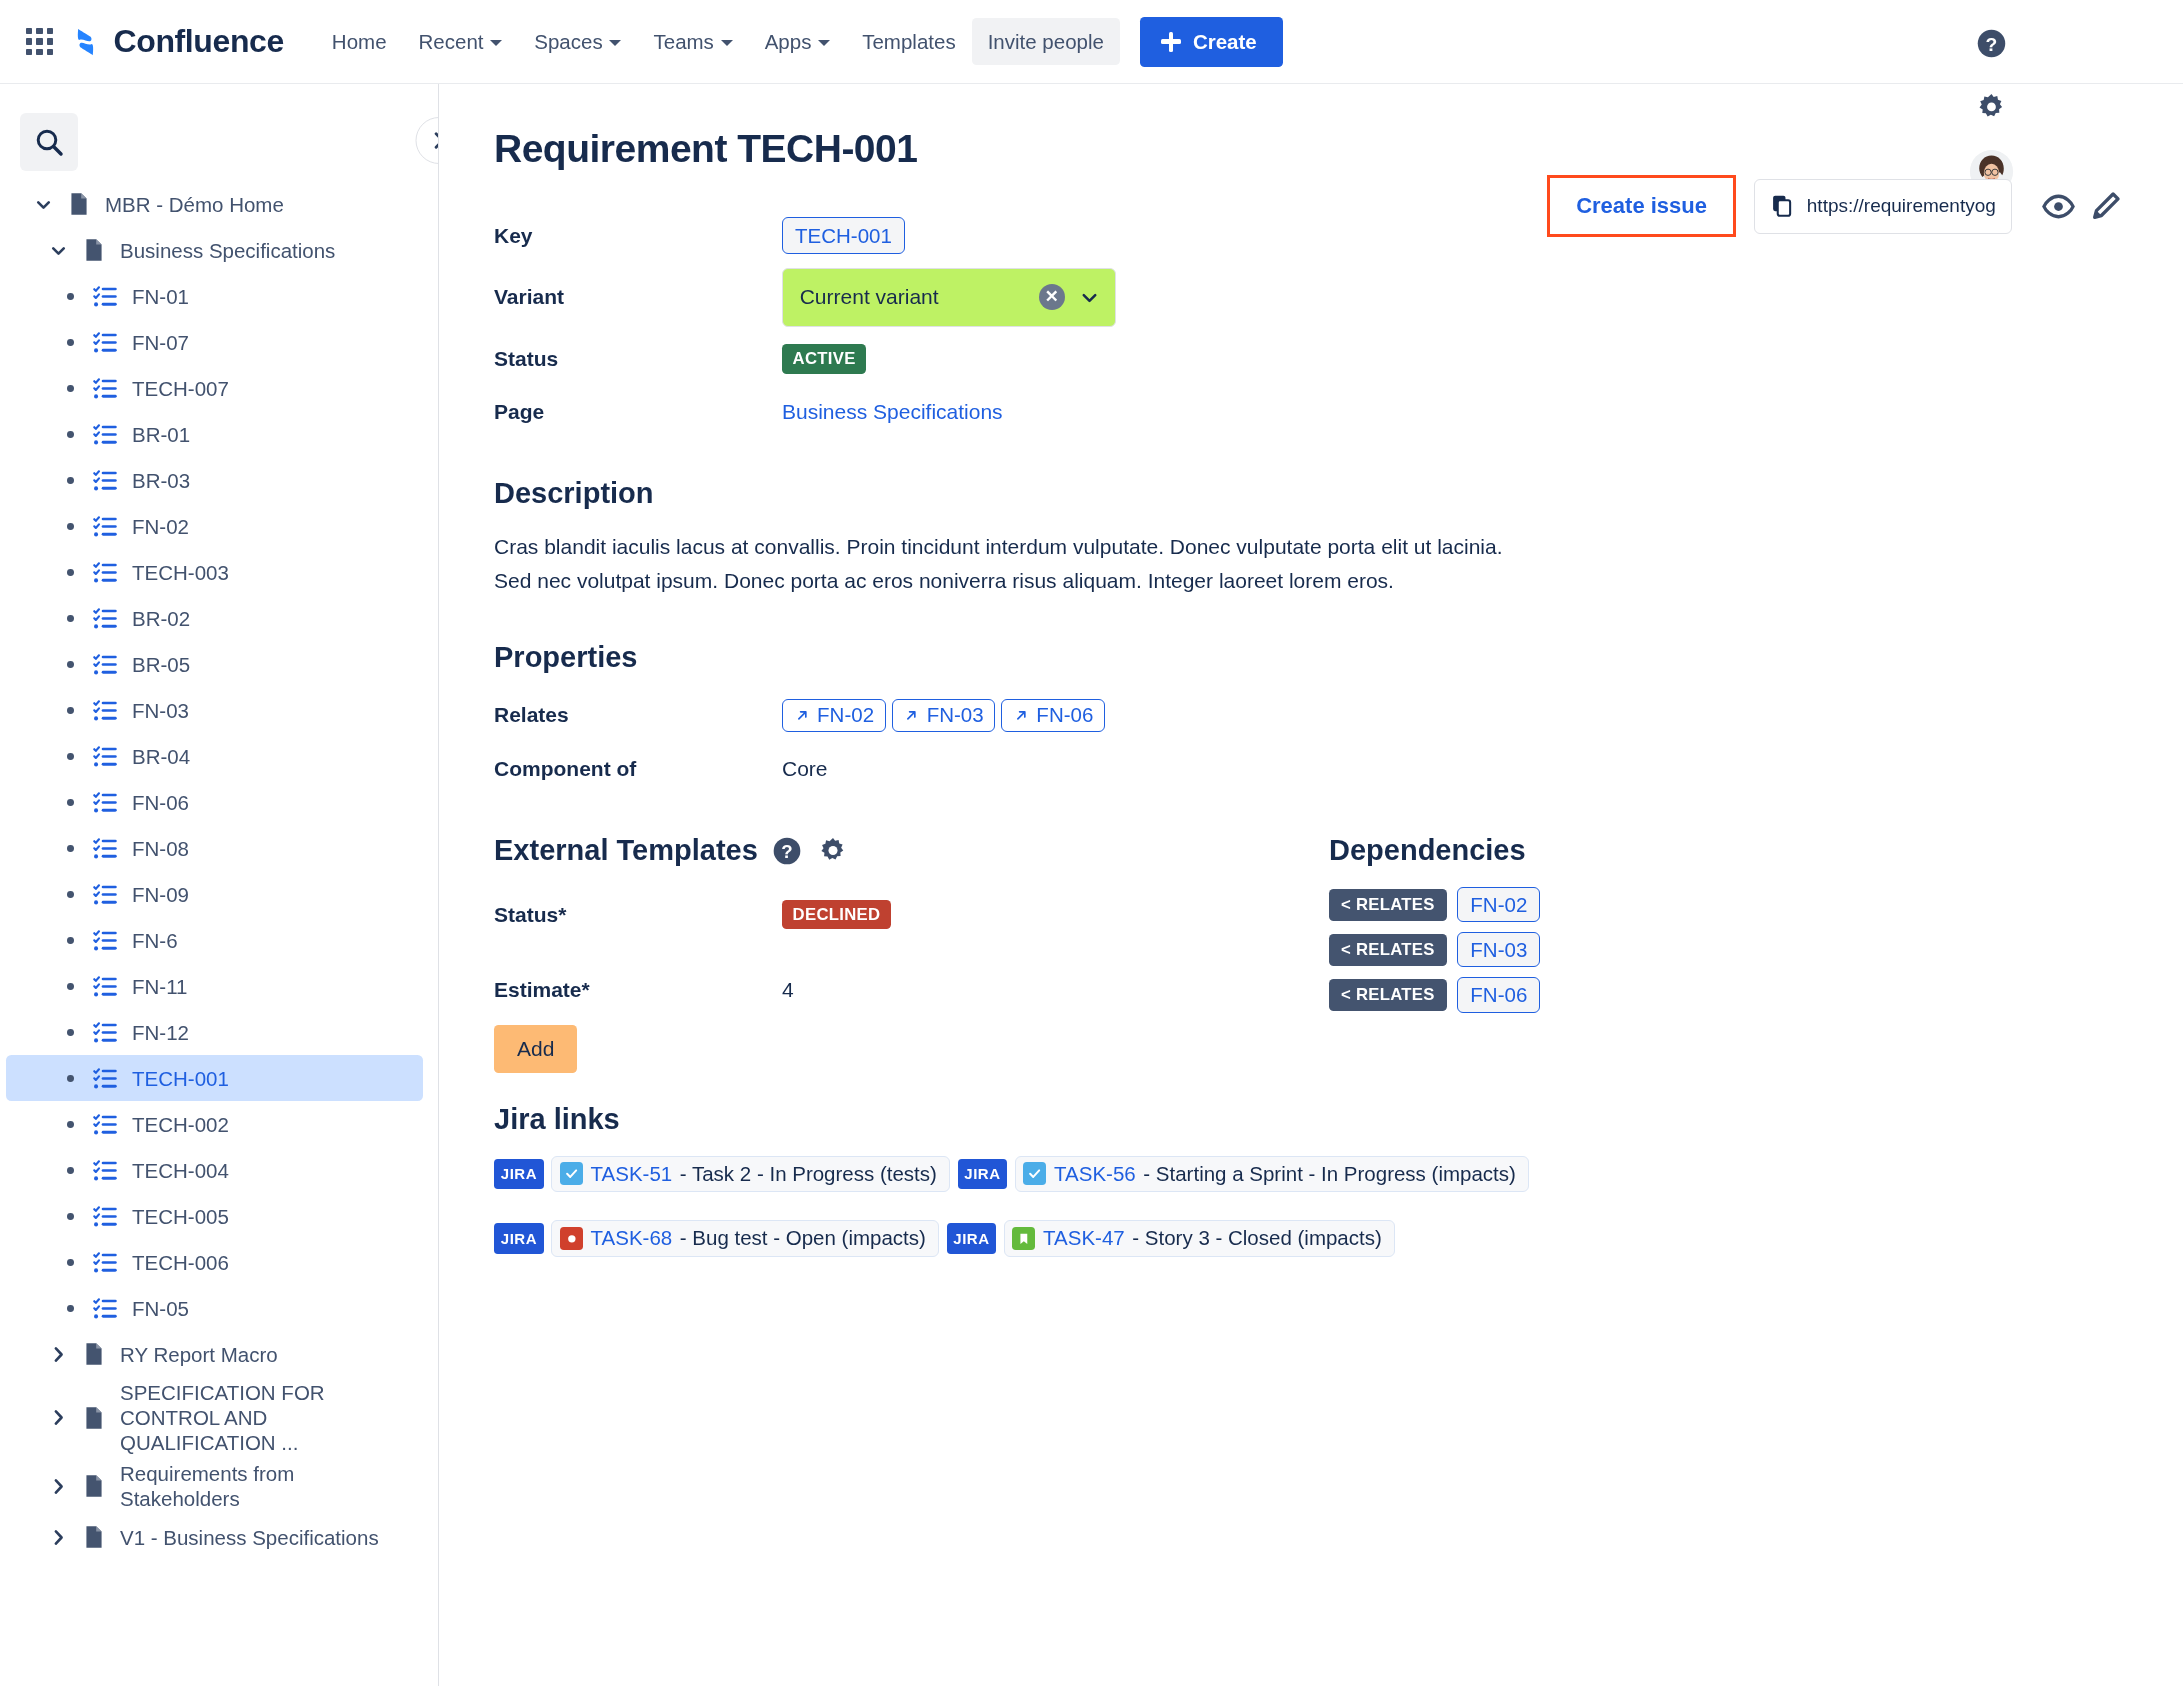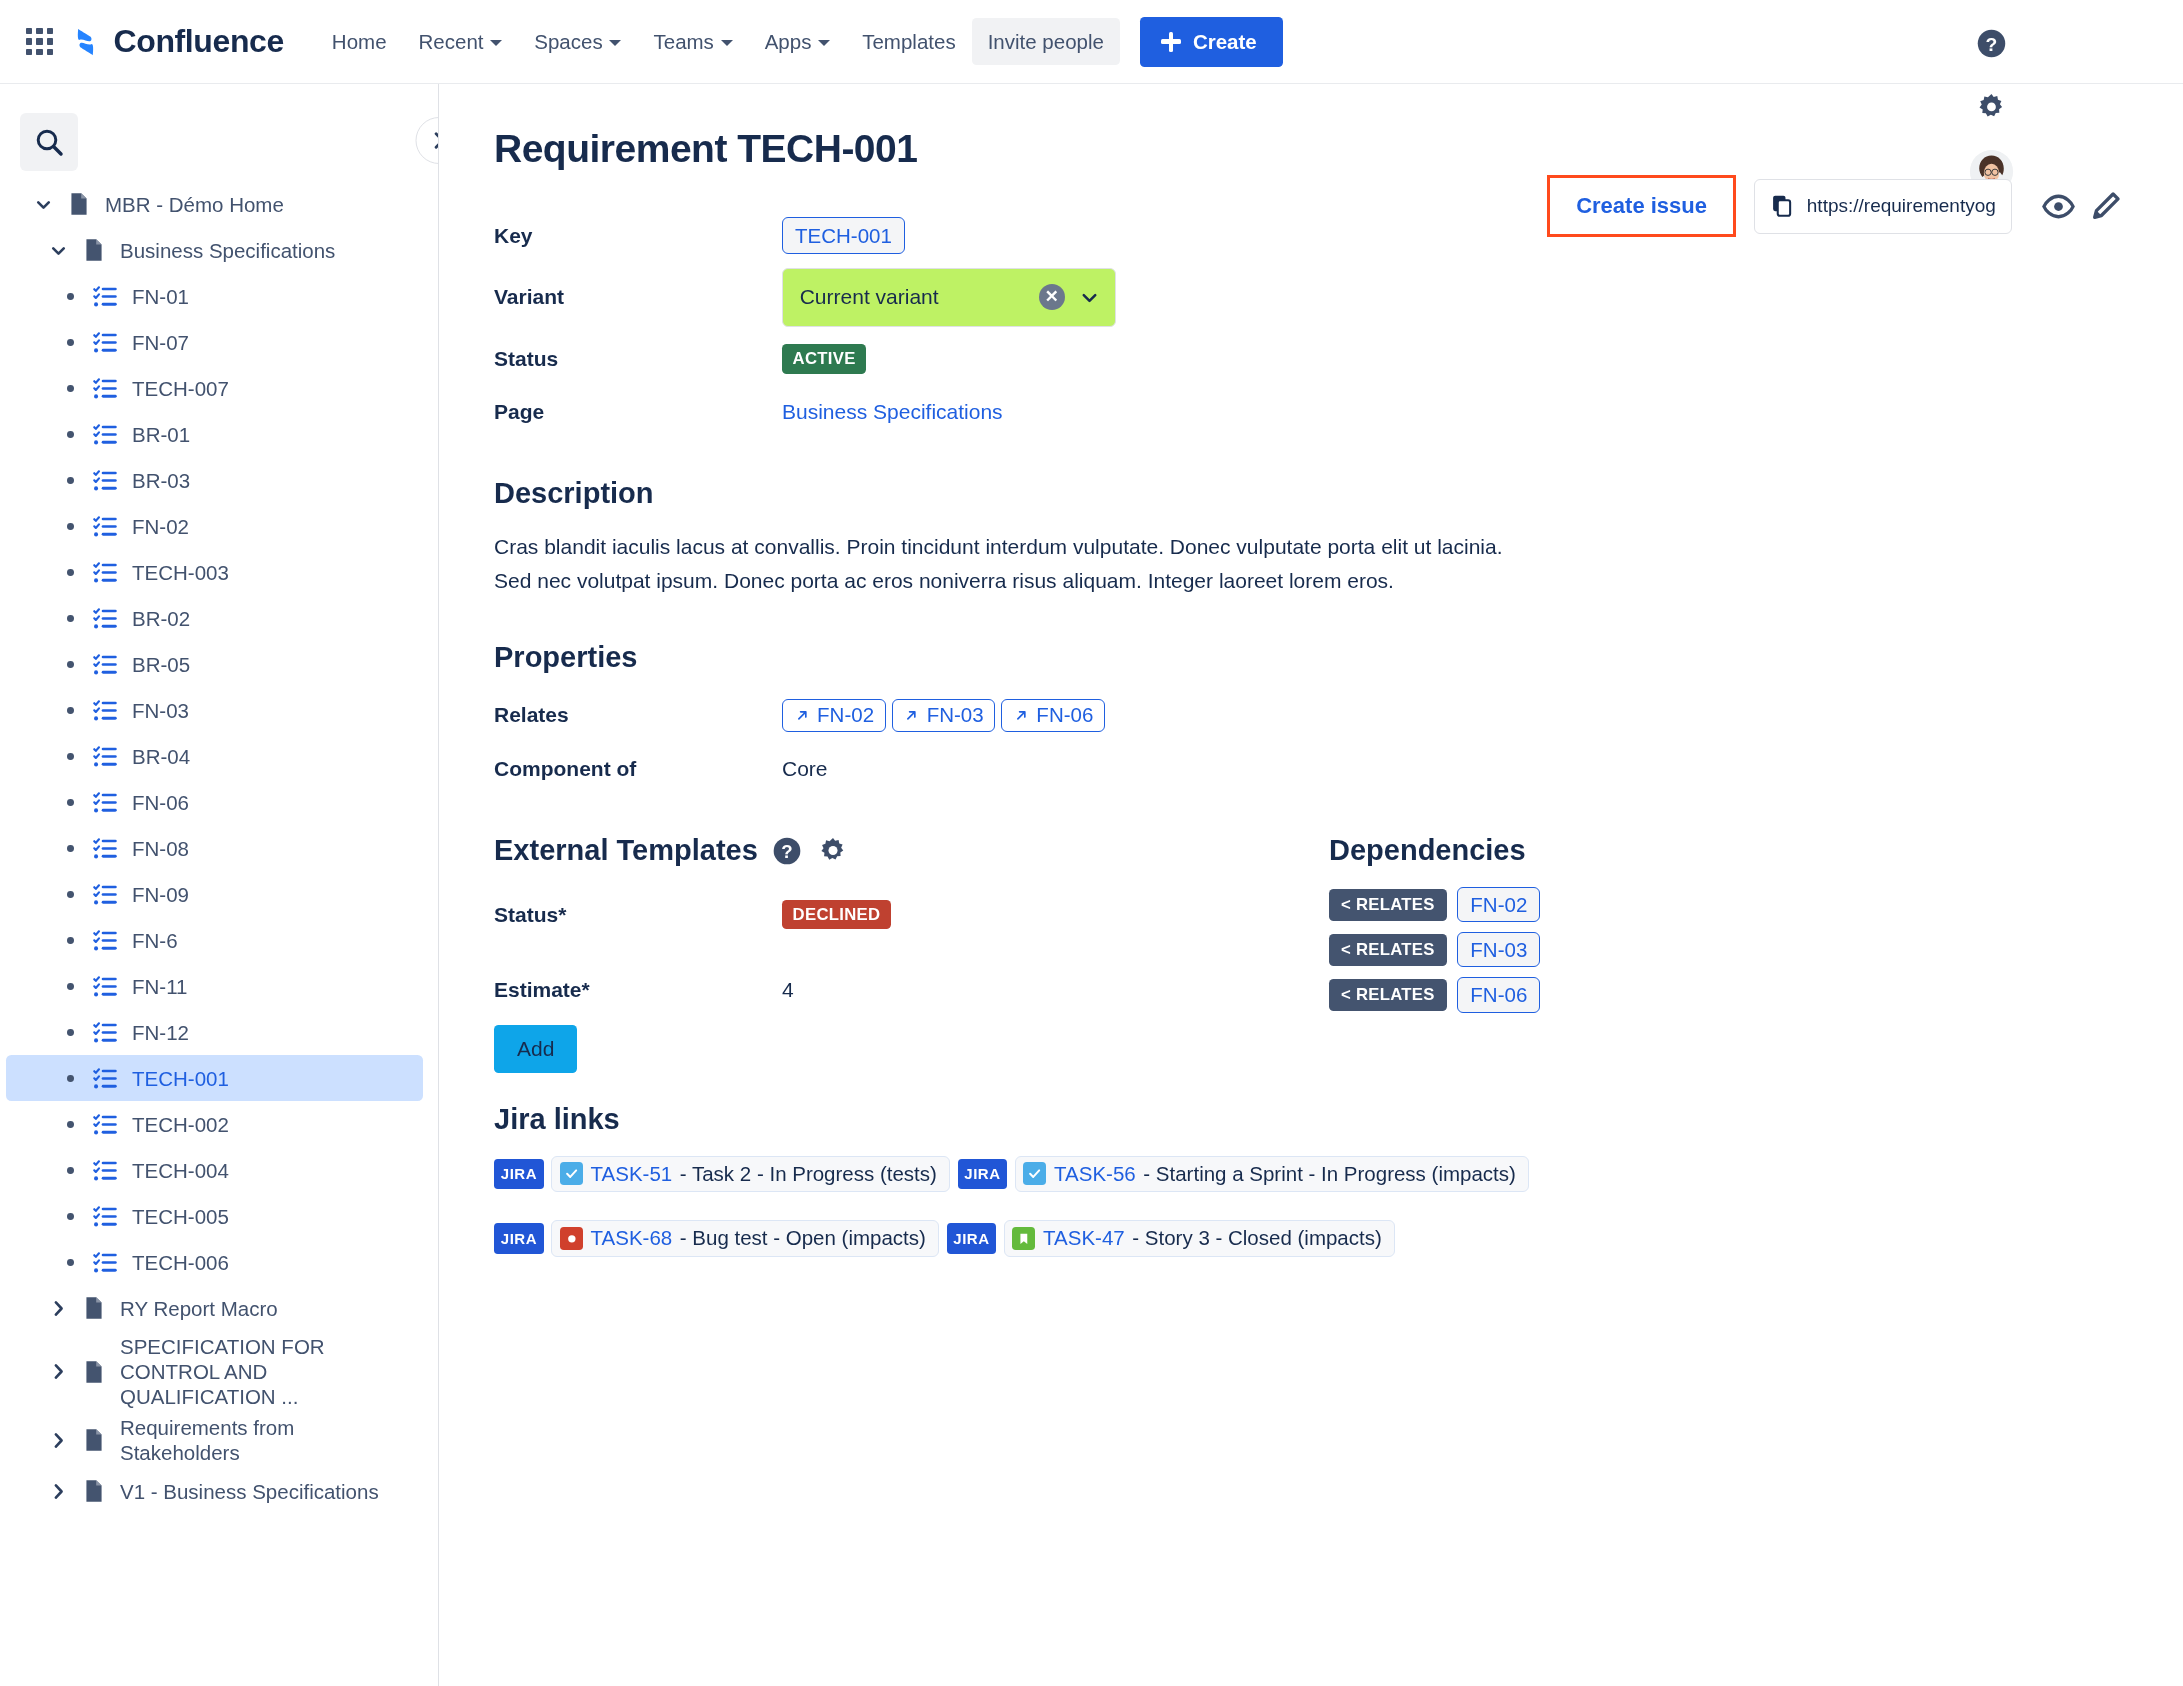--- a/index.html
+++ b/index.html
@@ -215,21 +215,21 @@
 
   
   .cols { display: flex; gap: 0; }
   .col-left { width: 820px; flex: none; }
   .col-right { flex: 1; padding-left: 15px; }
 
   .ext-row { display: flex; align-items: center; min-height: 55px; }
   .ext-label { width: 288px; flex: none; font-size: 21px; font-weight: 700; color: #172B4D; }
 
   .btn-add {
-    background: #0ea5e9; color: #172B4D;
+    background: #fdba74; color: #172B4D;
     border: none; border-radius: 4.6px;
     font-family: "Liberation Sans", sans-serif;
     font-size: 21px; padding: 12px 23px;
     cursor: pointer; margin-top: 7.6px;
   }
 
   .dep-row { display: flex; align-items: center; gap: 10.6px; margin-bottom: 10px; }
   .dep-rel {
     background: #44546F; color: #fff;
     font-size: 16.7px; font-weight: 700; letter-spacing: 0.3px;
@@ -785,20 +785,36 @@
             <svg width="27" height="27" viewBox="0 0 24 24">
               <path d="M2 5.5 L3.4 7 L6.2 3.8" fill="none" stroke="#1F5FE0" stroke-width="1.9" stroke-linecap="round" stroke-linejoin="round"></path>
               <path d="M2 11.8 L3.4 13.3 L6.2 10.1" fill="none" stroke="#1F5FE0" stroke-width="1.9" stroke-linecap="round" stroke-linejoin="round"></path>
               <circle cx="3.6" cy="19" r="1.8" fill="#1F5FE0"></circle>
               <rect x="8.6" y="4.2" width="13.4" height="2.3" rx="1.15" fill="#1F5FE0"></rect>
               <rect x="8.6" y="10.8" width="13.4" height="2.3" rx="1.15" fill="#1F5FE0"></rect>
               <rect x="8.6" y="17.6" width="13.4" height="2.6" rx="1.3" fill="#1F5FE0"></rect>
             </svg>
           </span>
           <span class="tlabel">TECH-006</span>
+        </div>
+        <div class="tnode indent-2">
+          <span class="bulletcol">
+            <span class="bullet"></span>
+          </span>
+          <span class="ticon">
+            <svg width="27" height="27" viewBox="0 0 24 24">
+              <path d="M2 5.5 L3.4 7 L6.2 3.8" fill="none" stroke="#1F5FE0" stroke-width="1.9" stroke-linecap="round" stroke-linejoin="round"></path>
+              <path d="M2 11.8 L3.4 13.3 L6.2 10.1" fill="none" stroke="#1F5FE0" stroke-width="1.9" stroke-linecap="round" stroke-linejoin="round"></path>
+              <circle cx="3.6" cy="19" r="1.8" fill="#1F5FE0"></circle>
+              <rect x="8.6" y="4.2" width="13.4" height="2.3" rx="1.15" fill="#1F5FE0"></rect>
+              <rect x="8.6" y="10.8" width="13.4" height="2.3" rx="1.15" fill="#1F5FE0"></rect>
+              <rect x="8.6" y="17.6" width="13.4" height="2.6" rx="1.3" fill="#1F5FE0"></rect>
+            </svg>
+          </span>
+          <span class="tlabel">FN-05</span>
         </div>
         <div class="tnode indent-lvl2">
           <span class="twist">
             <svg width="21" height="21" viewBox="0 0 24 24">
               <path d="M9 5 L15.5 12 L9 19" fill="none" stroke="#2C3E5D" stroke-width="3" stroke-linecap="round" stroke-linejoin="round"></path>
             </svg>
           </span>
           <span class="ticon">
             <svg width="26" height="26" viewBox="0 0 24 24">
               <path d="M5 2h9l5 5v15H5z" fill="#44546F"></path>

